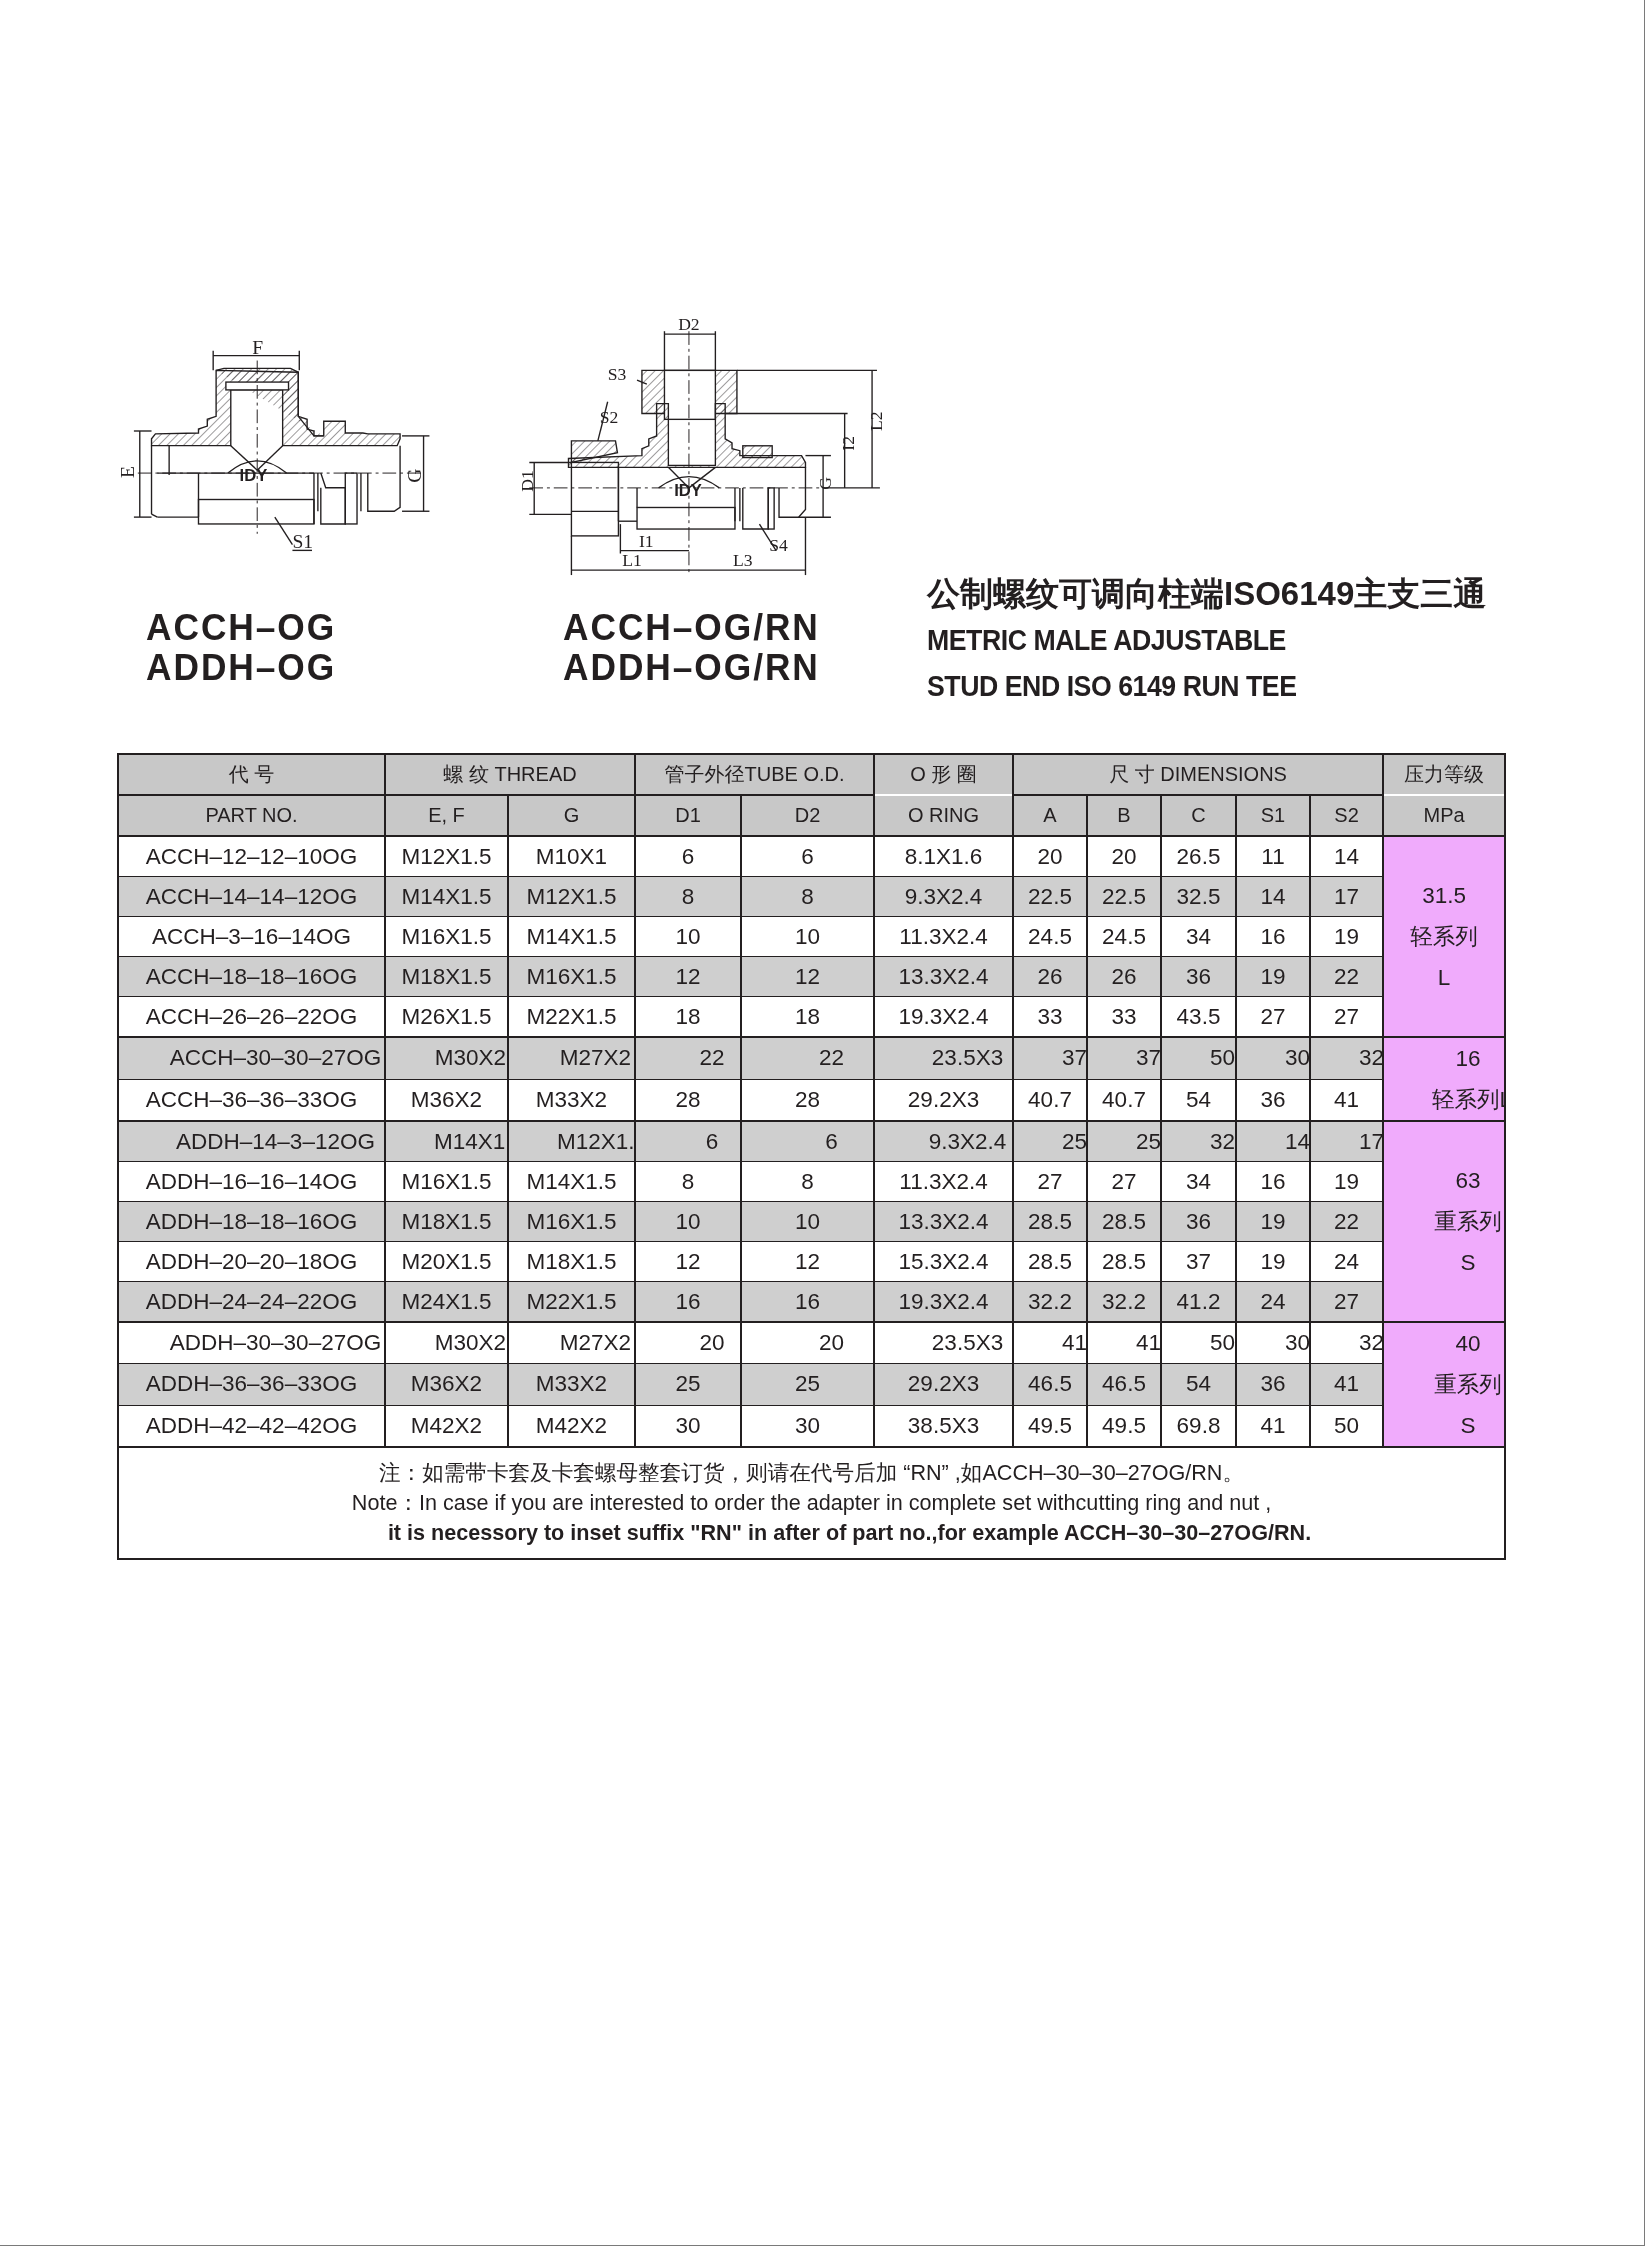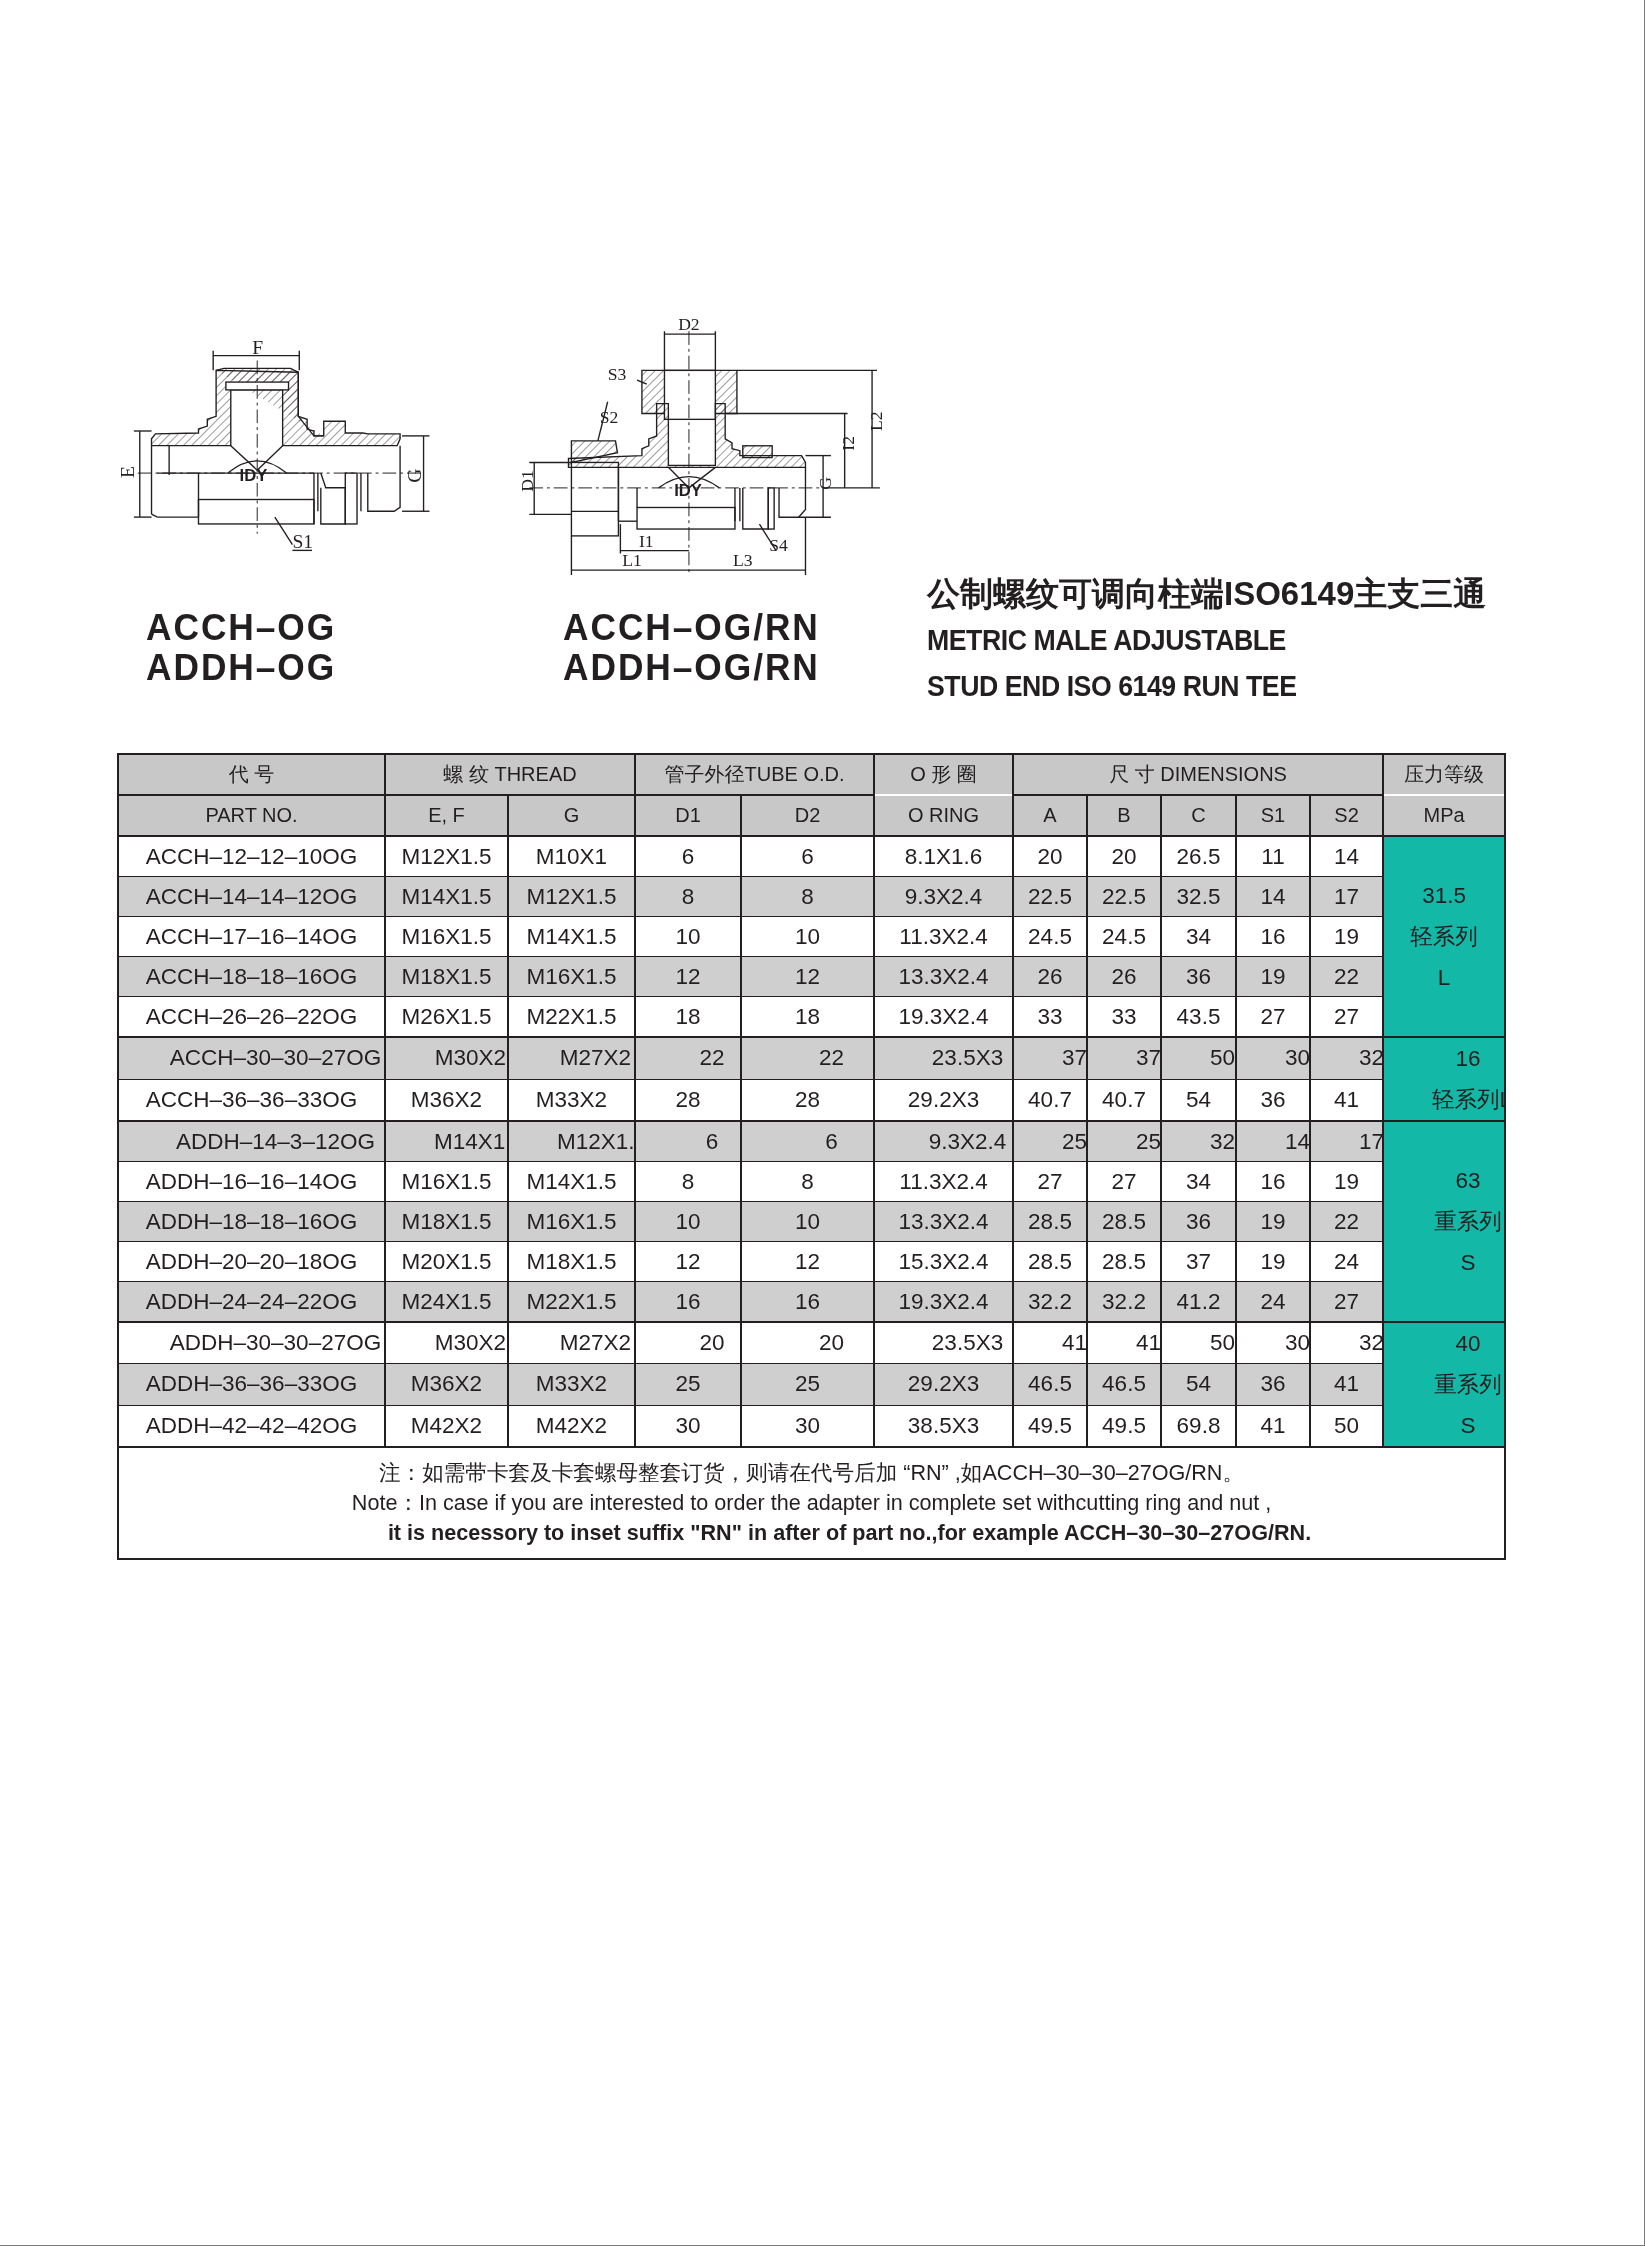--- a/index.html
+++ b/index.html
@@ -22,21 +22,21 @@
     border-collapse: collapse; table-layout: fixed; font-size: 22.5px;
   }
   table.spec td, table.spec th {
     border: 2px solid #231f20; text-align: center; padding: 0; height: 39px;
     font-weight: normal; white-space: nowrap; overflow: hidden;
   }
   table.spec thead th { background: #c8c8c8; height: 39px; font-size: 20px; }
   table.spec tbody td { border-top: 1px solid #231f20; border-bottom: 1px solid #231f20; }
   table.spec tbody tr.g td.c { background: #cfcfcf; }
   table.spec tbody tr.group-start td { border-top: 2.5px solid #231f20; padding-left: 48px; }
-  table.spec tbody td.mpa { background: #14b8a6; line-height: 41px; vertical-align: middle; }
+  table.spec tbody td.mpa { background: #f0abfc; line-height: 41px; vertical-align: middle; }
   .note-row td { text-align: right; padding: 9.8px 21.6px !important; height: auto !important; font-size: 21.6px; line-height: 30px; }
   .note-en2 { padding-left: 76px; display: block; font-weight: bold; }
 </style>
 </head>
 <body>
 
 <svg class="drawing" style="left:118px;top:294px" width="343" height="274" viewBox="0 0 350 280">
   <defs>
     <pattern id="hatch1" width="6" height="6" patternUnits="userSpaceOnUse" patternTransform="rotate(45)">
       <line x1="0" y1="0" x2="0" y2="6" stroke="#231f20" stroke-width="0.9"></line>
@@ -251,21 +251,21 @@
         <td class="c">8</td>
         <td class="c">8</td>
         <td class="c">9.3X2.4</td>
         <td class="c">22.5</td>
         <td class="c">22.5</td>
         <td class="c">32.5</td>
         <td class="c">14</td>
         <td class="c">17</td>
       </tr>
       <tr>
-        <td class="c">ACCH–17–16–14OG</td>
+        <td class="c">ACCH–3–16–14OG</td>
         <td class="c">M16X1.5</td>
         <td class="c">M14X1.5</td>
         <td class="c">10</td>
         <td class="c">10</td>
         <td class="c">11.3X2.4</td>
         <td class="c">24.5</td>
         <td class="c">24.5</td>
         <td class="c">34</td>
         <td class="c">16</td>
         <td class="c">19</td>

